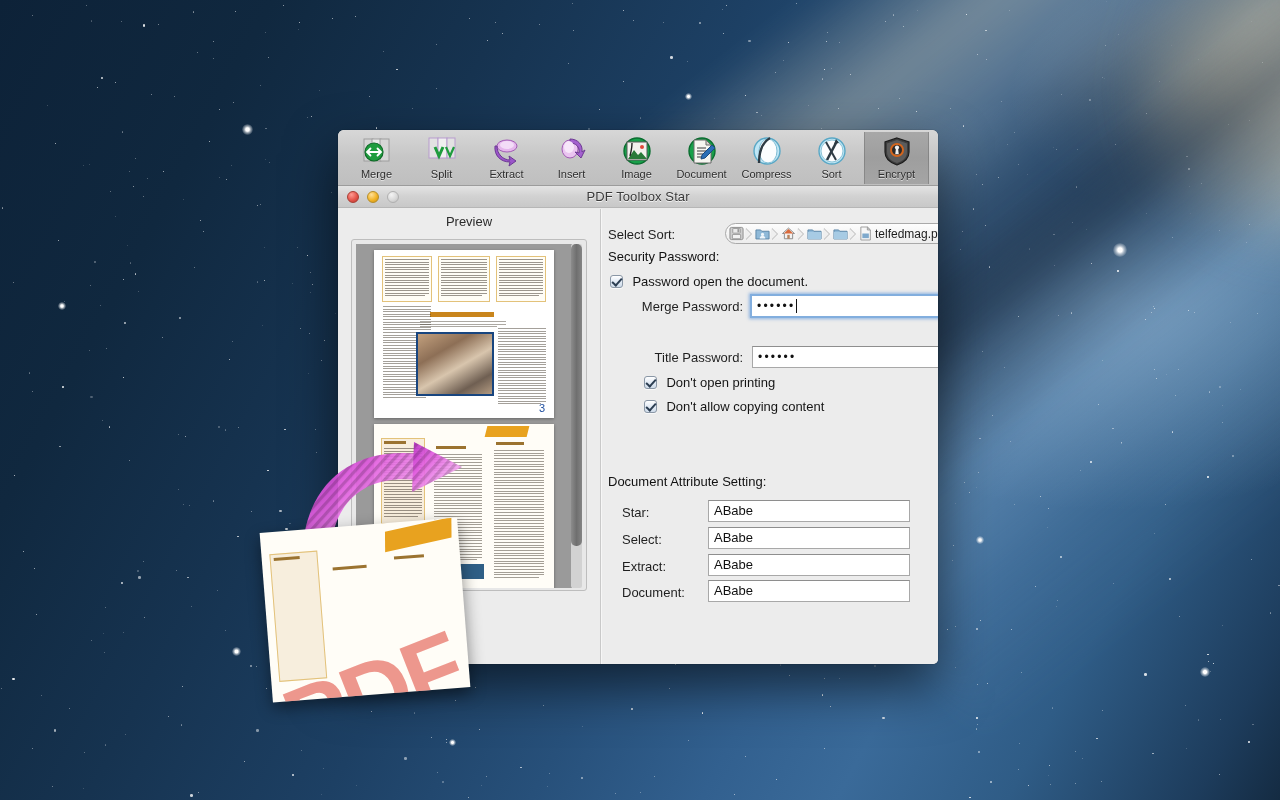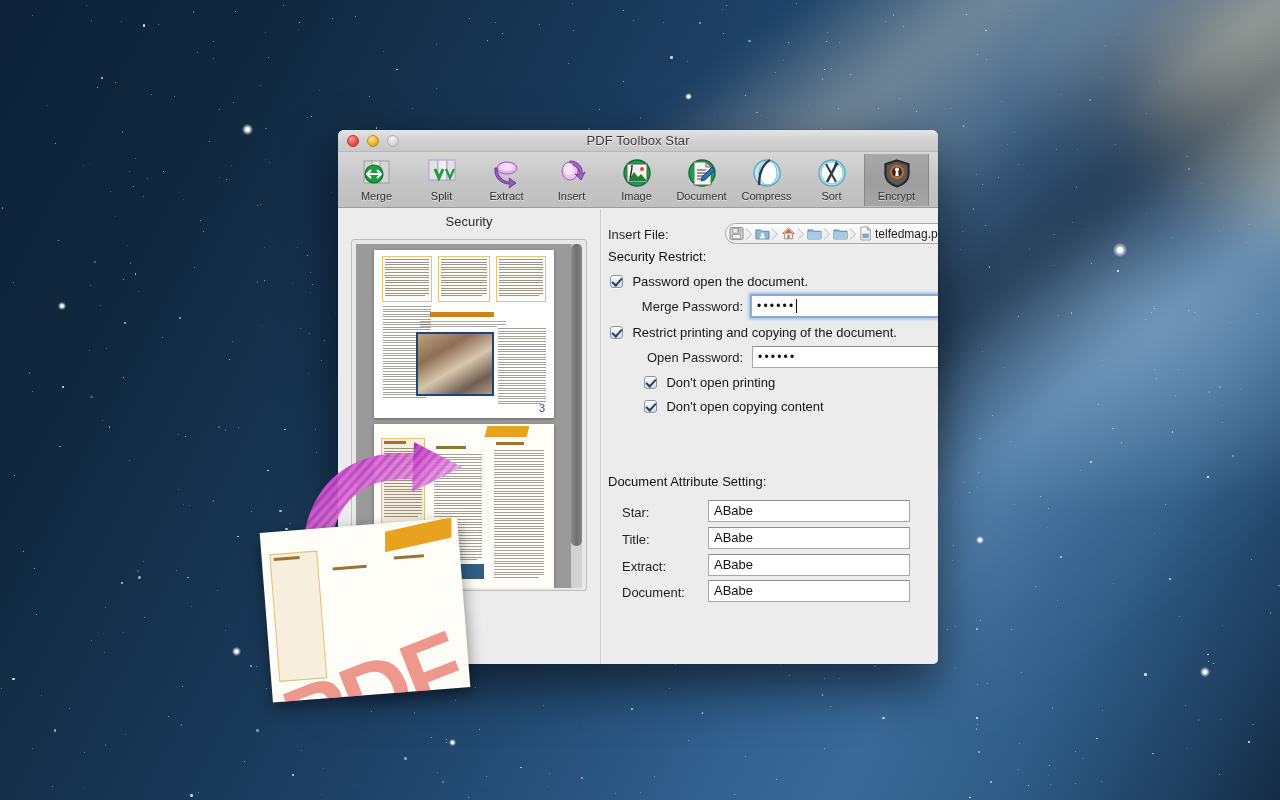--- a/index.html
+++ b/index.html
@@ -961,27 +961,20 @@
       <div class="bigstar" style="left:231.5px;top:646.5px;width:9px;height:9px;"></div>
       <div class="bigstar" style="left:1200px;top:667px;width:10px;height:10px;"></div>
       <div class="bigstar" style="left:684.5px;top:92.5px;width:7px;height:7px;"></div>
       <div class="bigstar" style="left:976px;top:536px;width:8px;height:8px;"></div>
       <div class="bigstar" style="left:448.5px;top:738.5px;width:7px;height:7px;"></div>
     </div>
 </div>
 
 <div id="app-window">
 
-  <div id="titlebar">
-    <div class="traffic" id="btn-close"></div>
-    <div class="traffic" id="btn-minimize"></div>
-    <div class="traffic" id="btn-zoom"></div>
-    <div id="window-title">PDF Toolbox Star</div>
-  </div>
-
   <div id="toolbar">
       <div class="tb-item">
         <div class="tb-icon"><svg viewBox="0 0 32 32" width="32" height="32">
       <rect x="3" y="4" width="9" height="22" fill="#d6d6d6" stroke="#9e9e9e"></rect>
       <rect x="11" y="4" width="9" height="22" fill="#ebebeb" stroke="#9e9e9e"></rect>
       <rect x="19" y="4" width="9" height="22" fill="#d6d6d6" stroke="#9e9e9e"></rect>
       <circle cx="13" cy="17" r="9" fill="#1f9c3e" stroke="#0d6b26" stroke-width="1.2"></circle>
       <path d="M8 17h10M9.5 13.5 6 17l3.5 3.5M16.5 13.5 20 17l-3.5 3.5" stroke="#fff" stroke-width="1.8" fill="none" stroke-linecap="round"></path>
     </svg></div>
         <div class="tb-label">Merge</div>
@@ -1056,23 +1049,30 @@
       <path d="M16 5 26 8.4V17c0 6-5 9.4-10 11-5-1.6-10-5-10-11V8.4z" fill="#5b5b5b"></path>
       <circle cx="16" cy="15" r="7" fill="#d4651c"></circle>
       <circle cx="16" cy="15" r="5" fill="#2a2a2a"></circle>
       <circle cx="16" cy="12.6" r="2.1" fill="#f2f2f2"></circle>
       <path d="M14.9 13.8h2.2l.7 5.4h-3.6z" fill="#f2f2f2"></path>
     </svg></div>
         <div class="tb-label">Encrypt</div>
       </div>
     </div>
 
+  <div id="titlebar">
+    <div class="traffic" id="btn-close"></div>
+    <div class="traffic" id="btn-minimize"></div>
+    <div class="traffic" id="btn-zoom"></div>
+    <div id="window-title">PDF Toolbox Star</div>
+  </div>
+
   <div id="body-area">
 
-    <div id="preview-header">Security</div>
+    <div id="preview-header">Preview</div>
 
     <div id="preview-box">
       <div id="preview-scroll">
           <div style="padding-top:6px;">
             <div class="pdf-page" style="height:168px;">
               <div style="position:absolute;left:8px;top:6px;width:50px;height:46px;border:1px solid #e3c27a;background:#fffdf6;"></div>
               <div style="position:absolute;left:11px;top:9px;width:44.0px;height:1px;background:#4a4236;opacity:0.55"></div>
               <div style="position:absolute;left:11px;top:11.6px;width:44.0px;height:1px;background:#4a4236;opacity:0.55"></div>
               <div style="position:absolute;left:11px;top:14.2px;width:44.0px;height:1px;background:#4a4236;opacity:0.55"></div>
               <div style="position:absolute;left:11px;top:16.8px;width:44.0px;height:1px;background:#4a4236;opacity:0.55"></div>
@@ -1339,21 +1339,21 @@
       <div id="pv-scrollbar-track"></div>
       <div id="pv-scrollbar-thumb"></div>
     </div>
 
     <div id="count-label">Count: 40</div>
 
     <div id="divider"></div>
 
     <div id="settings">
 
-      <div class="row field-label" style="left:0px; top:18px;">Insert File:</div>
+      <div class="row field-label" style="left:0px; top:18px;">Select Sort:</div>
       <div id="path-control">
         <div class="path-seg">
           <svg width="15" height="15" viewBox="0 0 16 16">
             <rect x="1" y="1.5" width="14" height="13" rx="1.6" fill="#cfcfcf" stroke="#8c8c8c"></rect>
             <rect x="4" y="2.6" width="8" height="5" rx="0.6" fill="#eaeaea" stroke="#9a9a9a"></rect>
             <rect x="9" y="3.3" width="2" height="3.4" fill="#9a9a9a"></rect>
             <rect x="3.6" y="9" width="8.8" height="4.6" rx="0.6" fill="#f2f2f2" stroke="#9a9a9a"></rect>
           </svg>
         </div>
         <div class="path-chevron"></div>
@@ -1390,59 +1390,55 @@
         <div class="path-seg">
           <svg width="13" height="15" viewBox="0 0 14 16">
             <path d="M2 1h7l3.2 3.2V15H2z" fill="#f7f7f7" stroke="#9a9a9a"></path>
             <path d="M9 1v3.2h3.2z" fill="#d8d8d8" stroke="#9a9a9a"></path>
             <rect x="3.6" y="8" width="7" height="5" fill="#7fa9cc"></rect>
           </svg>
           <span class="path-filename">telfedmag.pdf</span>
         </div>
       </div>
 
-      <div class="row section-title" style="left:0px; top:40px;">Security Restrict:</div>
+      <div class="row section-title" style="left:0px; top:40px;">Security Password:</div>
 
       <div class="row" style="left:2px; top:63px;">
         <span class="cbox checked"></span>
         <span class="cb-label">Password open the document.</span>
       </div>
 
       <div class="row field-label" style="left:18px; top:90px; width:117px; text-align:right;">Merge Password:</div>
       <div class="tfield focused" style="position:absolute; left:142px; top:85px; width:202px;">
         <span class="dots">••••••</span><span class="caret"></span>
       </div>
 
-      <div class="row" style="left:2px; top:114px;">
-        <span class="cbox checked"></span>
-        <span class="cb-label">Restrict printing and copying of the document.</span>
-      </div>
-
-      <div class="row field-label" style="left:14px; top:141px; width:121px; text-align:right;">Open Password:</div>
+
+      <div class="row field-label" style="left:14px; top:141px; width:121px; text-align:right;">Title Password:</div>
       <div class="tfield" style="position:absolute; left:144px; top:137px; width:198px;">
         <span class="dots">••••••</span>
       </div>
 
       <div class="row" style="left:36px; top:164px;">
         <span class="cbox checked"></span>
         <span class="cb-label">Don't open printing</span>
       </div>
       <div class="row" style="left:36px; top:188px;">
         <span class="cbox checked"></span>
-        <span class="cb-label">Don't open copying content</span>
+        <span class="cb-label">Don't allow copying content</span>
       </div>
 
       <div class="row section-title" style="left:0px; top:265px;">Document Attribute Setting:</div>
 
       <div class="row field-label" style="left:14px; top:296px;">Star:</div>
       <div class="tfield" style="position:absolute; left:100px; top:291px; width:202px;">
         <span>ABabe</span>
       </div>
 
-      <div class="row field-label" style="left:14px; top:323px;">Title:</div>
+      <div class="row field-label" style="left:14px; top:323px;">Select:</div>
       <div class="tfield" style="position:absolute; left:100px; top:318px; width:202px;">
         <span>ABabe</span>
       </div>
 
       <div class="row field-label" style="left:14px; top:350px;">Extract:</div>
       <div class="tfield" style="position:absolute; left:100px; top:345px; width:202px;">
         <span>ABabe</span>
       </div>
 
       <div class="row field-label" style="left:14px; top:376px;">Document:</div>

